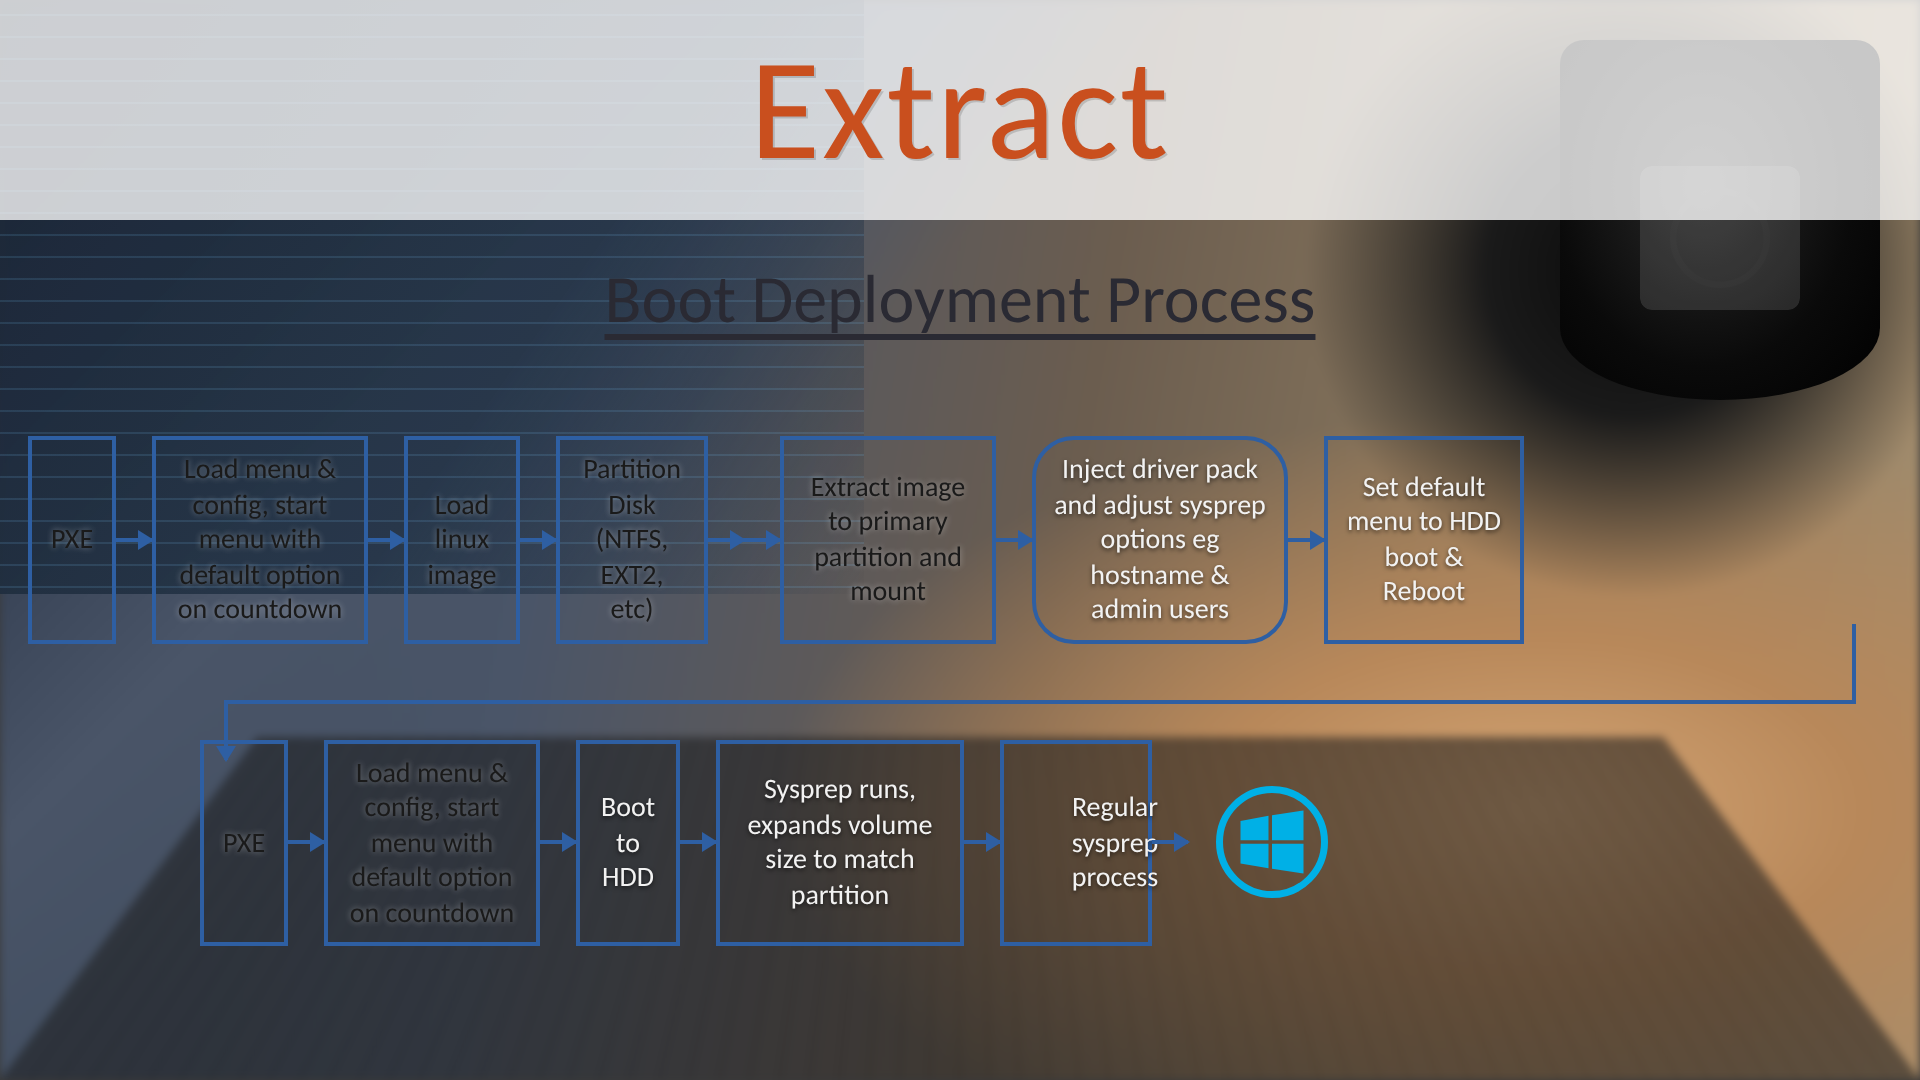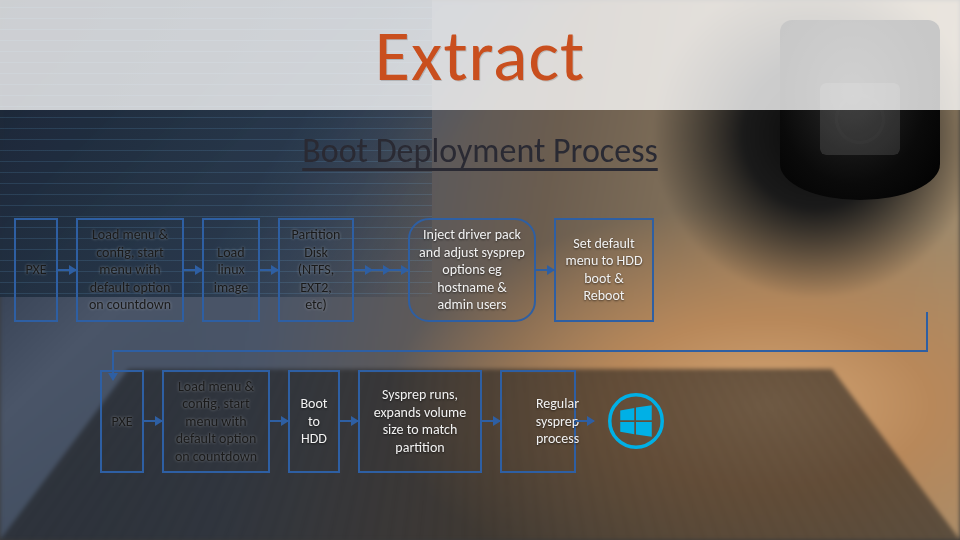--- a/index.html
+++ b/index.html
@@ -216,20 +216,21 @@
   <div class="row row1">
     <div class="box light w-pxe">PXE</div>
     <div class="arrow"></div>
     <div class="box light w-menu">Load menu &amp; config, start menu with default option on countdown</div>
     <div class="arrow"></div>
     <div class="box light w-load">Load linux image</div>
     <div class="arrow"></div>
     <div class="box light w-part">Partition Disk (NTFS, EXT2, etc)</div>
     <div class="arrow"></div>
     <div class="arrow"></div>
+    <div class="box light w-ext">Extract image to primary partition and mount</div>
     <div class="arrow"></div>
     <div class="box dark  w-inj">Inject driver pack and adjust sysprep options eg hostname &amp; admin users</div>
     <div class="arrow"></div>
     <div class="box dark  w-set">Set default menu to HDD boot &amp; Reboot</div>
   </div>
 
   <div class="elbow a"></div>
   <div class="elbow b"></div>
   <div class="elbow c"></div>
 

